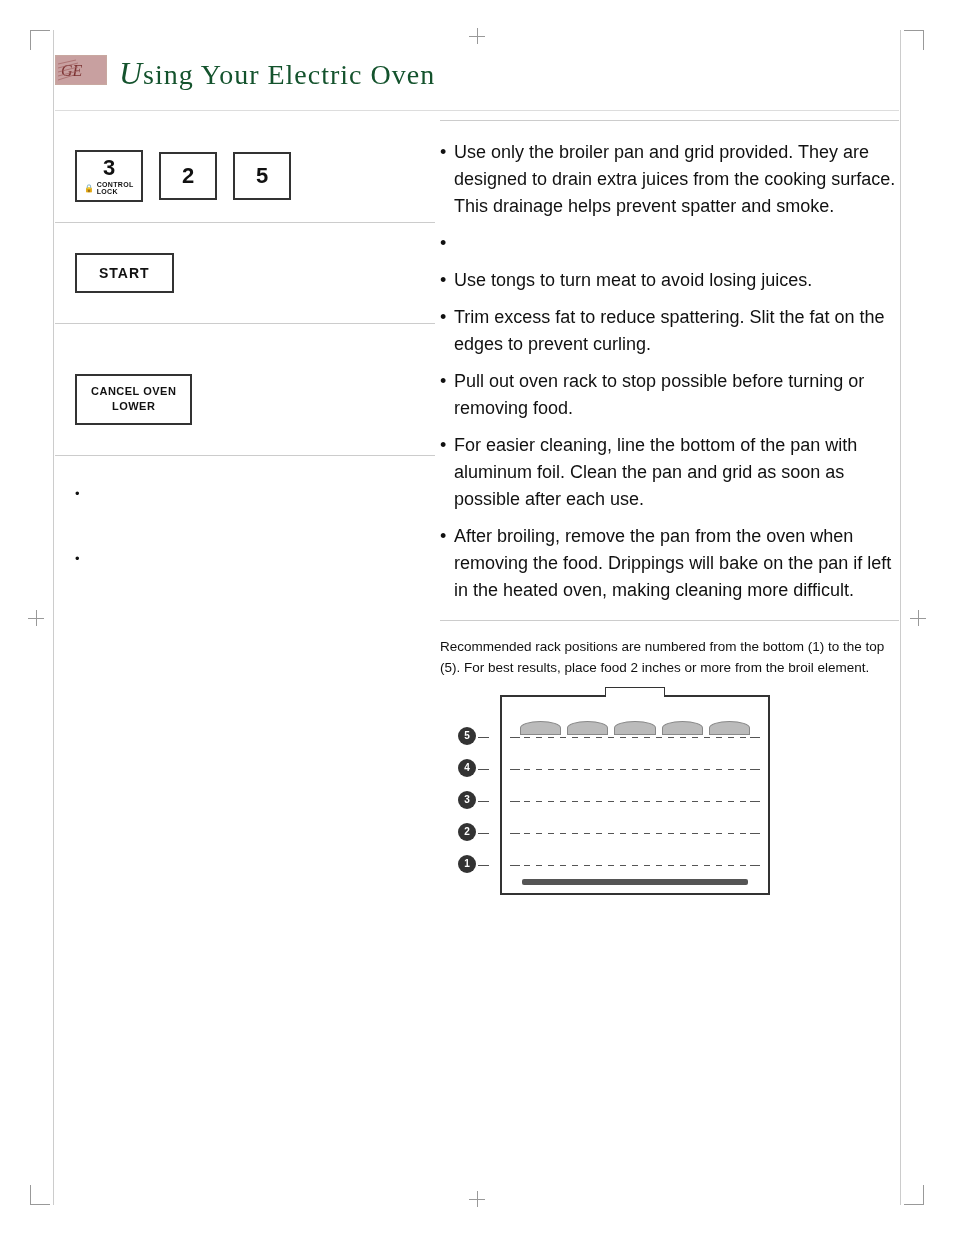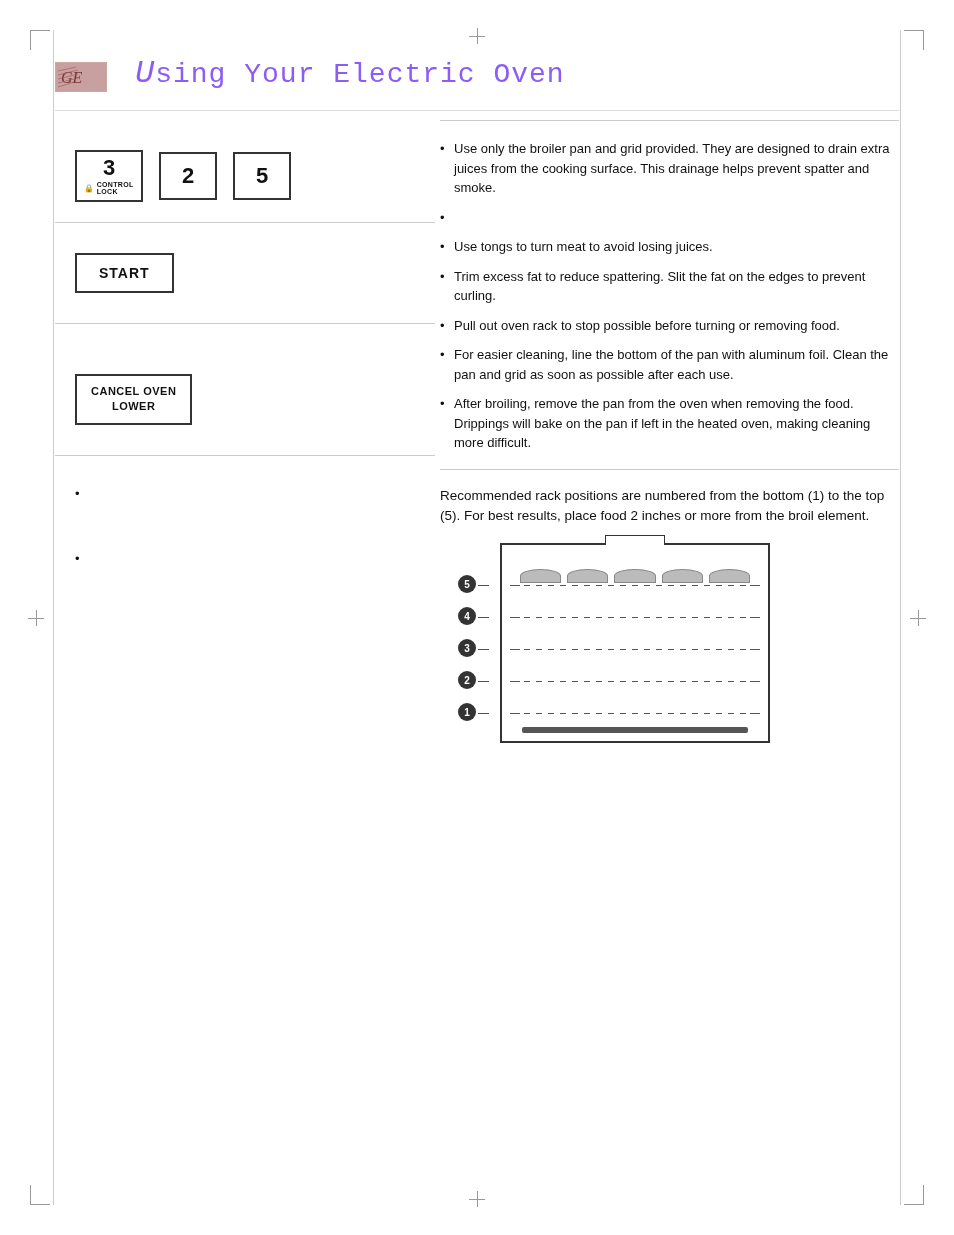--- a/index.html
+++ b/index.html
@@ -51,40 +51,40 @@
     .cross-h { width: 100%; height: 1px; top: 50%; }
     .cross-v { height: 100%; width: 1px; left: 50%; }
 
     
     .page-header {
       position: absolute;
       top: 55px;
       left: 55px;
       right: 55px;
       display: flex;
-      align-items: flex-end;
-      gap: 28px;
+      align-items: flex-start;
+      gap: 12px;
     }
     .header-logo {
       width: 52px;
       height: 30px;
       background: #c8a8a0;
       display: flex;
       align-items: center;
       justify-content: center;
       font-size: 10px;
       color: #8b5a52;
       font-style: italic;
       font-family: Georgia, serif;
     }
     .header-title {
       font-size: 28px;
       font-weight: normal;
-      color: #8b5cf6;
-      font-family: Liberation Mono, monospace;
+      color: #14532d;
+      font-family: Liberation Serif, serif;
       letter-spacing: 1px;
     }
     .header-title .u-special {
       font-style: italic;
       font-size: 32px;
     }
 
     
     .header-divider {
       position: absolute;
@@ -227,21 +227,21 @@
     
     .right-bullets ul {
       list-style: none;
       padding: 0;
       margin: 0;
     }
     .right-bullets ul li {
       position: relative;
       padding-left: 14px;
       margin-bottom: 10px;
-      font-size: 13px;
+      font-size: 18px;
       line-height: 1.5;
     }
     .right-bullets ul li::before {
       content: '•';
       position: absolute;
       left: 0;
     }
     .right-bullets ul li.empty-bullet {
       margin-bottom: 10px;
     }

